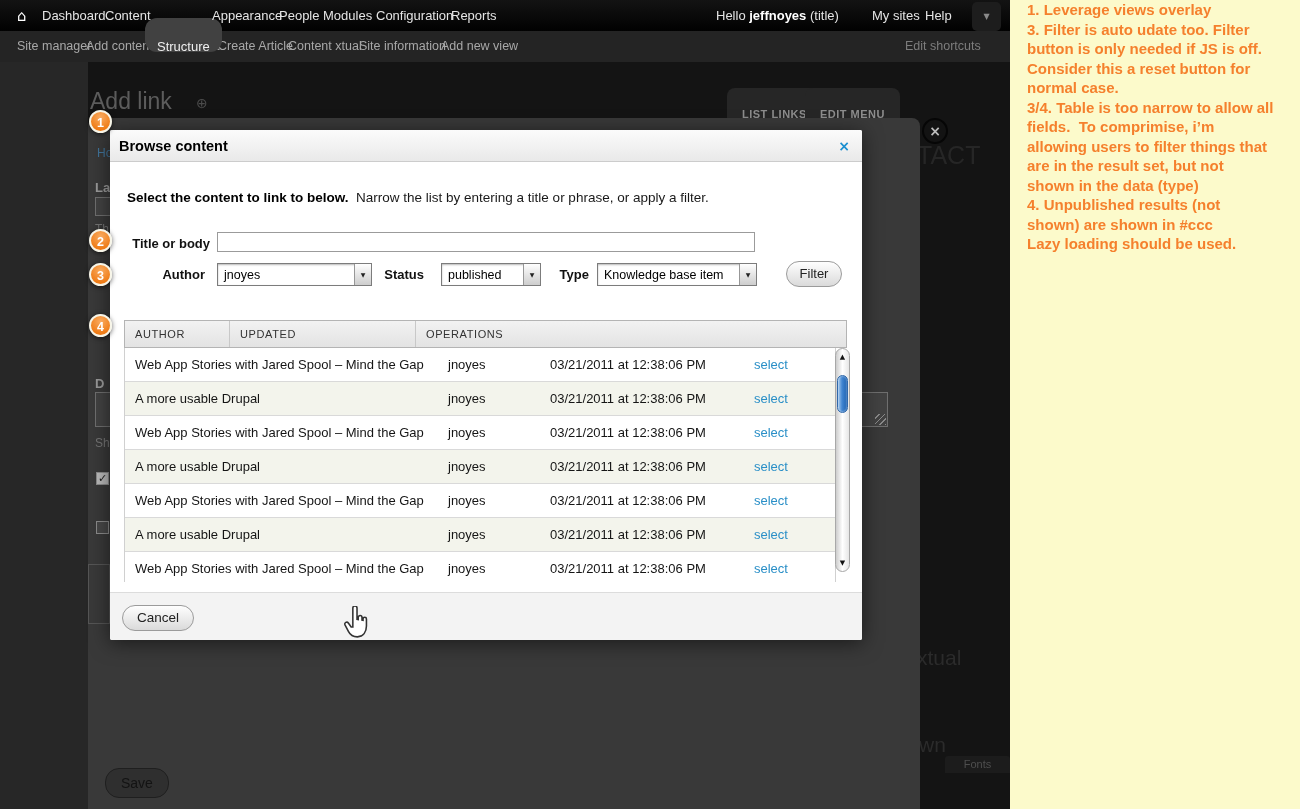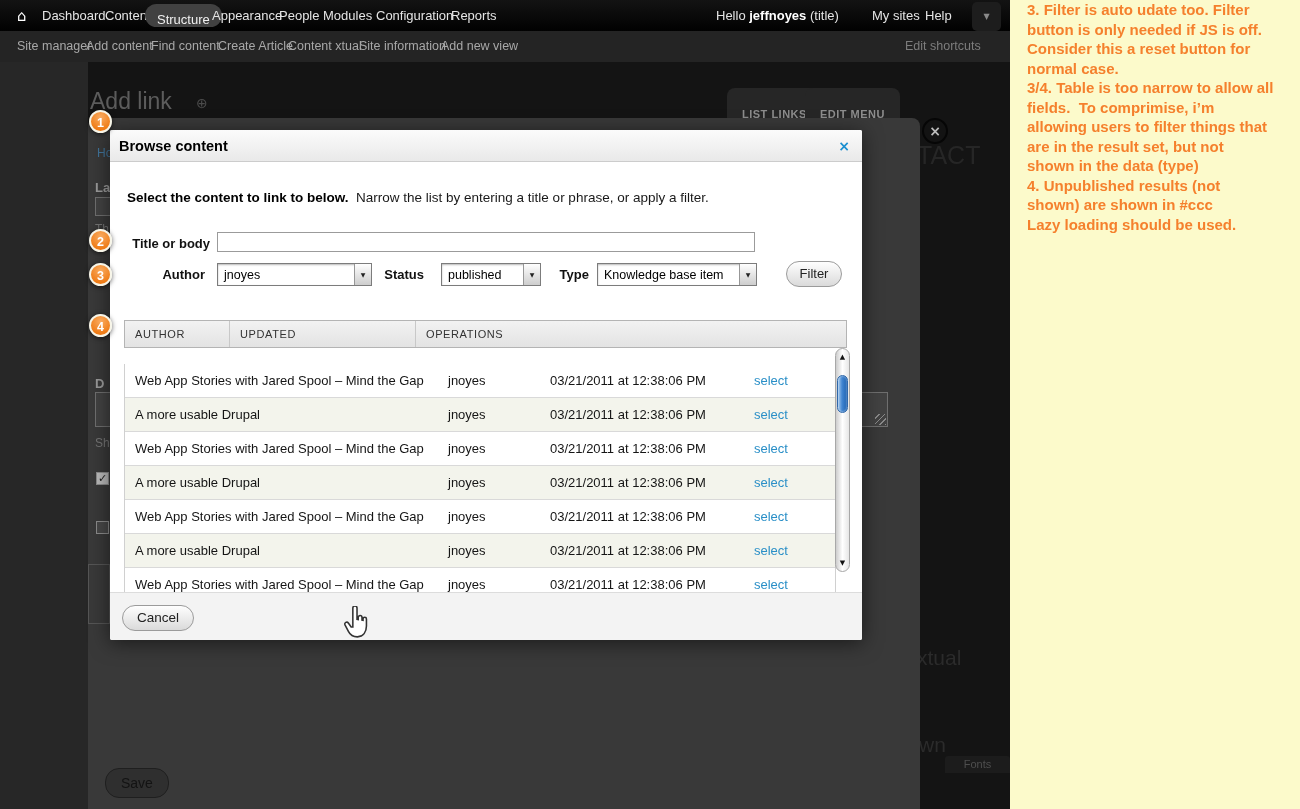--- a/index.html
+++ b/index.html
@@ -6,21 +6,21 @@
   html,body { margin:0; padding:0; background:#000; }
   body { font-family:"Liberation Sans", sans-serif; }
   .glyph { font-family:"DejaVu Sans", sans-serif; }
 
   .stage { position:relative; width:1300px; height:809px; overflow:hidden; background:#141414; }
 
   
   .admin-toolbar { position:absolute; left:0; top:0; width:1010px; height:31px;
     background:linear-gradient(#131313,#010101); z-index:40; }
   .tb-item { position:absolute; top:0; height:31px; line-height:31px; color:#e4e4e4; font-size:13px; white-space:nowrap; }
-  .tb-item.active { top:4px; height:23px; line-height:23px; padding:4px 12px; background:#414141; border-radius:12px; color:#efefef; }
+  .tb-item.active { top:18px; height:23px; line-height:23px; padding:17px 12px; background:#414141; border-radius:12px; color:#efefef; }
   .tb-home { position:absolute; left:17px; top:7px; color:#fff; font-size:15px; }
   .tb-greet b { color:#fff; }
   .tb-dd-btn { position:absolute; left:972px; top:2px; width:29px; height:29px; background:#1d1d1d; border-radius:5px;
     color:#8a8a8a; font-size:8px; text-align:center; line-height:29px; z-index:41; }
 
   .shortcut-bar { position:absolute; left:0; top:31px; width:1010px; height:31px; background:#242424; z-index:39; }
   .sc-item { position:absolute; top:0; height:31px; line-height:31px; color:#a8a8a8; font-size:12.5px; white-space:nowrap; }
   .sc-edit { color:#7d7d7d; }
 
   
@@ -78,21 +78,21 @@
     font-size:6px; color:#222; display:flex; align-items:center; justify-content:center; }
   .pill-btn { position:absolute; border:1px solid #9b9b9b; border-radius:13px;
     background:linear-gradient(#fefefe,#dadada); font-size:13px; color:#222; text-align:center; }
   .filter-btn { left:676px; top:131px; width:56px; height:26px; line-height:24px; }
 
   .tbl-header { position:absolute; left:14px; top:190px; width:723px; height:28px; display:flex;
     background:linear-gradient(#f2f2f2,#e3e3e3); border:1px solid #b4b4b4; }
   .th-cell { font-size:11px; color:#333; letter-spacing:.6px; line-height:26px; padding-left:10px;
     border-left:1px solid #c8c8c8; white-space:nowrap; overflow:hidden; }
   .th-cell:first-child { border-left:none; }
-  .tbl-viewport { position:absolute; left:14px; top:234px; width:712px; height:234px; overflow:hidden;
+  .tbl-viewport { position:absolute; left:14px; top:218px; width:712px; height:234px; overflow:hidden;
     border-left:1px solid #d0d0d0; border-right:1px solid #d0d0d0; background:#fff; }
   .t-row { height:34px; display:flex; border-bottom:1px solid #d9d9d9; background:#fff; font-size:13px; color:#151515; }
   .t-row.alt { background:#f3f4ec; }
   .td { line-height:33px; padding-left:10px; white-space:nowrap; overflow:hidden; }
   .td-title { flex:0 0 313px; }
   .td-author { flex:0 0 104px; }
   .td-updated { flex:0 0 186px; padding-left:8px; }
   .td-op { flex:1; padding-left:26px; }
   .select-link { color:#2a8fc7; text-decoration:none; }
 
@@ -275,19 +275,20 @@
     </div>
   </div>
 
   <div class="hand-cursor">
     <svg width="27" height="34" viewBox="0 0 20 26">
       <path d="M7.2 1.6 C7.2 0.7 7.9 0 8.8 0 C9.7 0 10.4 0.7 10.4 1.6 L10.4 10.2 L11.3 10.35 L11.3 8.7 C11.3 7.9 12 7.3 12.75 7.3 C13.5 7.3 14.2 7.9 14.2 8.7 L14.2 10.85 L15 11 L15 9.9 C15 9.2 15.6 8.6 16.3 8.6 C17 8.6 17.6 9.2 17.6 9.9 L17.6 15.3 C17.6 19.8 15.2 23.6 10.7 23.6 C6.8 23.6 5.1 22 3.8 19.4 L1.2 14.5 C0.85 13.8 1.1 12.9 1.8 12.55 C2.5 12.2 3.3 12.4 3.75 13.05 L5.9 16.1 L7.2 16.1 Z" fill="#ffffff" stroke="#333333" stroke-width="1.2"></path>
     </svg>
   </div>
 
   <div class="notes">
+    <p class="np0">1. Leverage views overlay</p>
     <p class="np2">3. Filter is auto udate too. Filter button is only needed if JS is off. Consider this a reset button for normal case.</p>
     <p class="np3">3/4. Table is too narrow to allow all fields.  To comprimise, i’m allowing users to filter things that are in the result set, but not shown in the data (type)</p>
     <p class="np4">4. Unpublished results (not shown) are shown in #ccc</p>
     <p class="np5">Lazy loading should be used.</p>
   </div>
 
 </div>
 
 </body></html>

